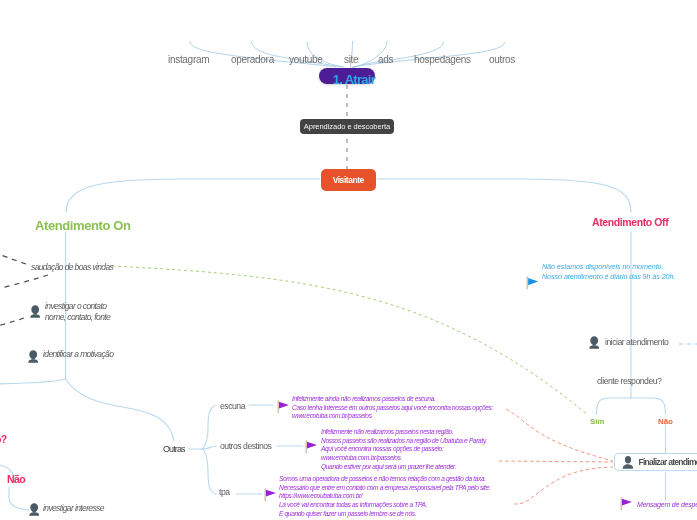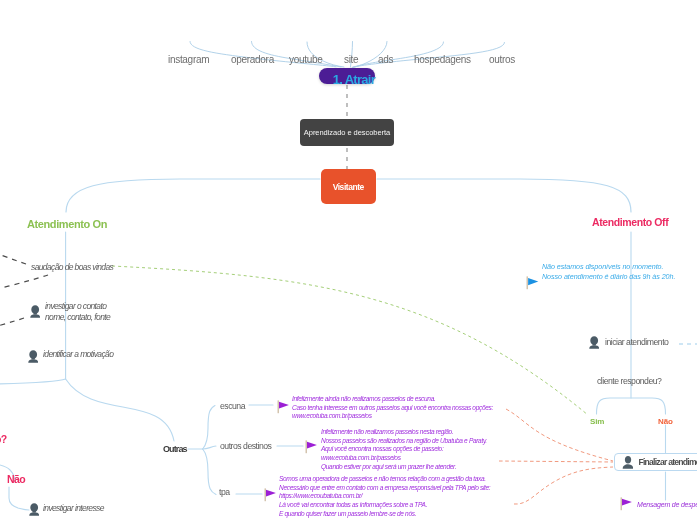--- a/index.html
+++ b/index.html
@@ -9,33 +9,33 @@
   svg.wires{position:absolute;left:0;top:0;width:697px;height:520px;overflow:visible;pointer-events:none;}
   .node{position:absolute;white-space:nowrap;}
 
   .src{font-size:10px;letter-spacing:-0.3px;color:#6e6e6e;margin-top:28px;}
 
   .pill{background:#4c1d95;border-radius:8px;box-shadow:0 1px 3px rgba(0,0,0,.18);
         color:#2aa9e2;font-weight:bold;font-size:13px;padding:4.2px 13.8px;letter-spacing:-0.7px;
         box-sizing:border-box;width:56px;height:16px;text-align:center;}
 
   .chip{background:#434343;border-radius:4px;color:#f4f4f4;font-size:7.5px;
-        letter-spacing:-0.05px;width:94px;height:27px;box-sizing:border-box;
+        letter-spacing:-0.05px;width:94px;height:15px;box-sizing:border-box;
         display:flex;align-items:center;justify-content:center;}
 
   .orange{background:#e8522b;border-radius:5px;color:#fff;font-weight:bold;
-          font-size:8.5px;letter-spacing:-0.45px;width:55.5px;height:35px;
+          font-size:8.5px;letter-spacing:-0.45px;width:55.5px;height:22px;
           box-sizing:border-box;display:flex;align-items:center;justify-content:center;}
 
-  .branch-on{color:#8cc152;font-weight:bold;font-size:11px;letter-spacing:-0.4px;}
+  .branch-on{color:#8cc152;font-weight:bold;font-size:13px;letter-spacing:-0.4px;margin-left:8px;}
   .branch-off{color:#ec2a62;font-weight:bold;font-size:10.5px;letter-spacing:-0.4px;}
 
   .ital{font-style:italic;color:#5b5b5b;font-size:8.5px;letter-spacing:-0.62px;}
   .plain{color:#5b5b5b;font-size:8.7px;letter-spacing:-0.5px;}
-  .bold-dark{color:#3a3a3a;font-weight:bold;font-size:9px;letter-spacing:-0.9px;}
+  .bold-dark{color:#3a3a3a;font-weight:normal;font-size:9px;letter-spacing:-0.9px;}
 
   .yes{color:#86be4b;font-weight:bold;font-size:8px;letter-spacing:-0.1px;}
   .no{color:#f1623a;font-weight:bold;font-size:8px;letter-spacing:-0.1px;}
   .no-pink{color:#ec2a62;font-weight:bold;font-size:10.5px;letter-spacing:-0.6px;}
   .q-pink{color:#ec2a62;font-weight:bold;font-size:10.5px;letter-spacing:-0.6px;}
 
   .purple{color:#a02ede;font-style:italic;font-size:6.9px;line-height:8.7px;letter-spacing:-0.36px;transform:scaleX(0.955);transform-origin:left top;}
   .blue-msg{color:#3aabe8;font-style:italic;font-size:7.2px;line-height:9.8px;letter-spacing:-0.08px;}
   .blue-msg .t{font-style:normal;font-weight:bold;letter-spacing:0.18px;}
 

